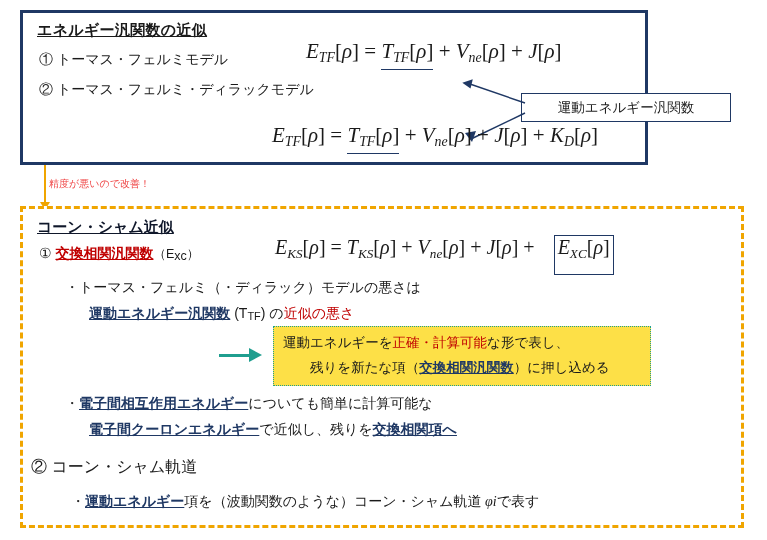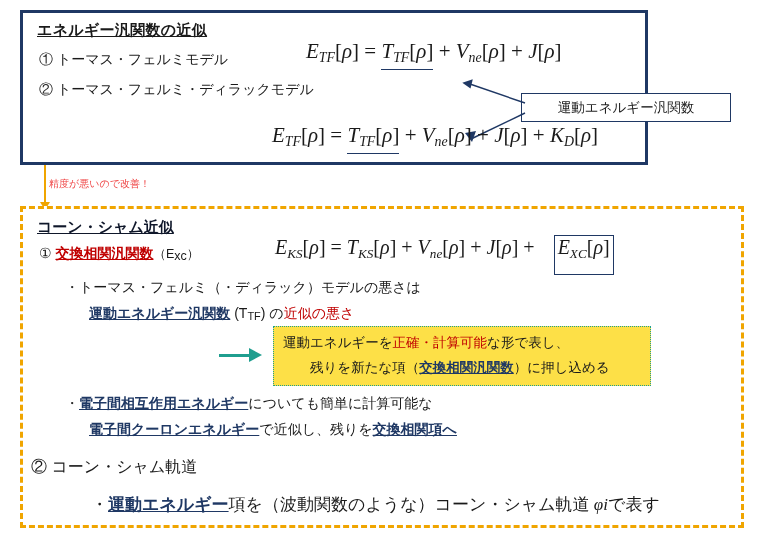--- a/index.html
+++ b/index.html
@@ -271,23 +271,23 @@
   }
 
   .ks-item2 {
     position: absolute;
     left: 8px;
     top: 248px;
     font-size: 16px;
   }
   .bullet3 {
     position: absolute;
-    left: 68px;
+    left: 48px;
     top: 284px;
-    font-size: 17px;
+    font-size: 14px;
   }
   .phi {
     font-family: "Liberation Serif", serif;
     font-style: italic;
   }
 </style>
 </head>
 <body>
 
 <div class="page">

